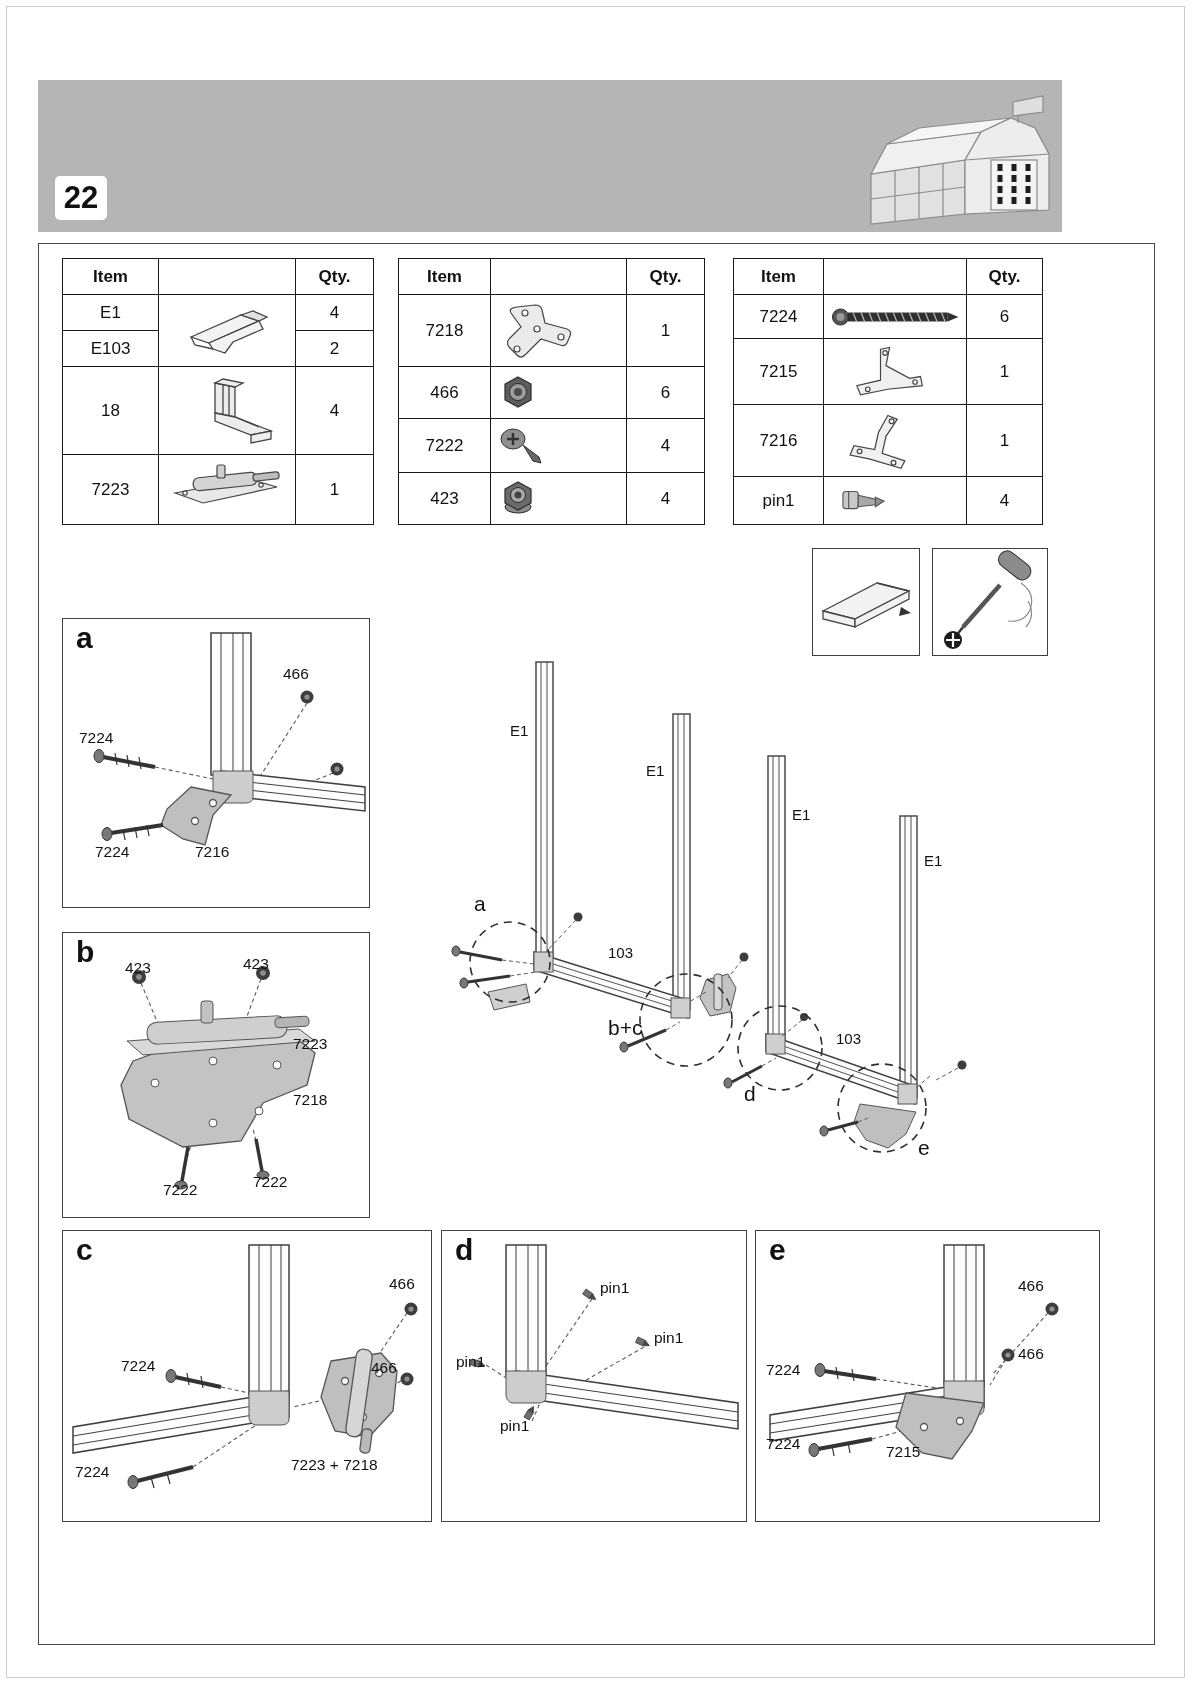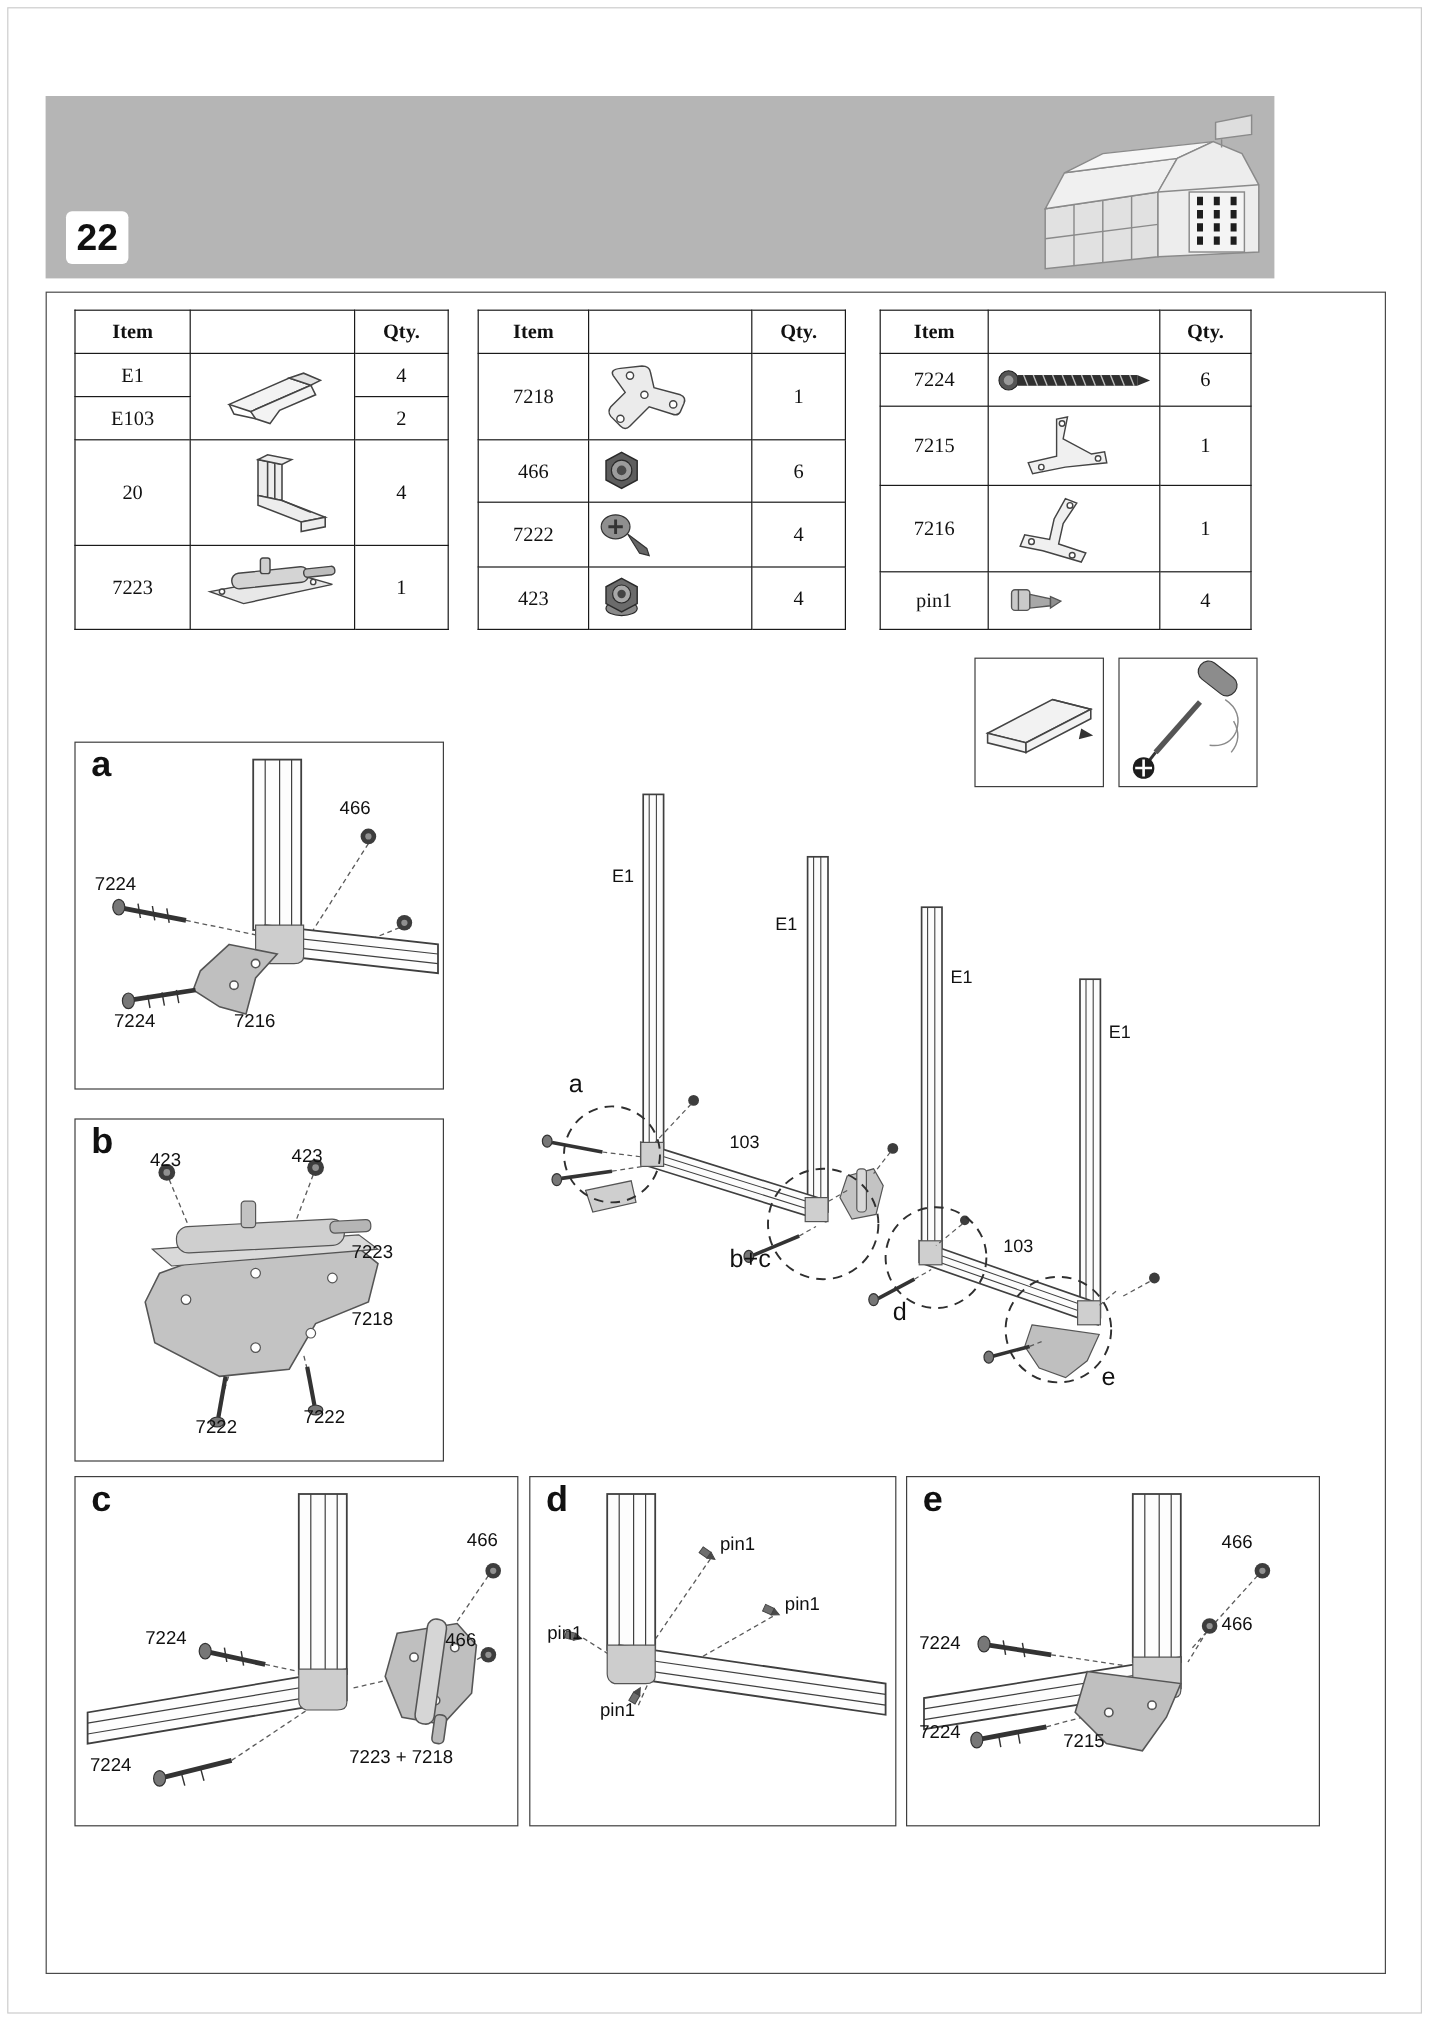--- a/index.html
+++ b/index.html
@@ -15,21 +15,21 @@
     position: absolute; left: 17px; top: 96px; width: 52px; height: 44px;
     background: #fff; border-radius: 5px; display: flex; align-items: center; justify-content: center;
     font-size: 31px; font-weight: bold;
   }
   .gh-wrap { position: absolute; right: 4px; top: 2px; }
   .content-frame { position: absolute; left: 38px; top: 243px; width: 1117px; height: 1402px; border: 1.5px solid #4a4a4a; }
 
   .parts-table { position: absolute; border-collapse: collapse; background: #fff; }
   .parts-table th, .parts-table td {
     border: 1.6px solid #1a1a1a; text-align: center; vertical-align: middle;
-    font-size: 17px; padding: 2px 4px; font-family: Liberation Serif, serif;
+    font-size: 17px; padding: 2px 4px;
   }
   .parts-table th { font-weight: bold; }
 
   .toolbox { position: absolute; border: 1.6px solid #3f3f3f; background: #fff; }
 
   .panel { position: absolute; border: 1.6px solid #3f3f3f; background: #fff; }
   .panel > svg { position: absolute; left: 0; top: 0; }
   .panel-label { position: absolute; left: 13px; top: 2px; font-size: 30px; font-weight: bold; }
   .callout { position: absolute; font-size: 15.5px; white-space: nowrap; }
 
@@ -99,21 +99,21 @@
         </g>
       </svg>
     </td>
     <td>4</td>
   </tr>
   <tr style="height:36px">
     <td>E103</td>
     <td>2</td>
   </tr>
   <tr style="height:88px">
-    <td>20</td>
+    <td>18</td>
     <td>
       <svg width="128" height="80" viewBox="0 0 128 80">
         <g fill="#ededed" stroke="#444" stroke-width="1.3">
           <polygon points="52,12 72,16 72,46 52,42"></polygon>
           <polygon points="52,12 60,8 80,12 72,16"></polygon>
           <polygon points="52,42 72,46 108,60 88,64 52,50"></polygon>
           <polygon points="88,64 108,60 108,68 88,72"></polygon>
           <line x1="60" y1="14" x2="60" y2="44"></line>
           <line x1="66" y1="15" x2="66" y2="45"></line>
           <line x1="72" y1="46" x2="96" y2="56"></line>
@@ -493,21 +493,21 @@
       <circle cx="452" cy="478" r="44"></circle>
     </g>
   </svg>
   <div class="dlabel" style="left:80px; top:92px;">E1</div>
   <div class="dlabel" style="left:216px; top:132px;">E1</div>
   <div class="dlabel" style="left:362px; top:176px;">E1</div>
   <div class="dlabel" style="left:494px; top:222px;">E1</div>
   <div class="dlabel" style="left:178px; top:314px;">103</div>
   <div class="dlabel" style="left:406px; top:400px;">103</div>
   <div class="zone-label" style="left:44px; top:262px;">a</div>
-  <div class="zone-label" style="left:178px; top:408px;">b+c</div>
+  <div class="zone-label" style="left:178px; top:386px;">b+c</div>
   <div class="zone-label" style="left:314px; top:452px;">d</div>
   <div class="zone-label" style="left:488px; top:506px;">e</div>
 </div>
 
 <div class="panel" style="left:62px; top:1230px; width:370px; height:292px;">
   <svg width="370" height="292" viewBox="0 0 370 292">
     <g stroke="#5a5a5a" stroke-width="1.1" stroke-dasharray="4 3" fill="none">
       <line x1="344" y1="82" x2="314" y2="126"></line>
       <line x1="338" y1="150" x2="320" y2="160"></line>
       <line x1="256" y1="170" x2="230" y2="176"></line>

